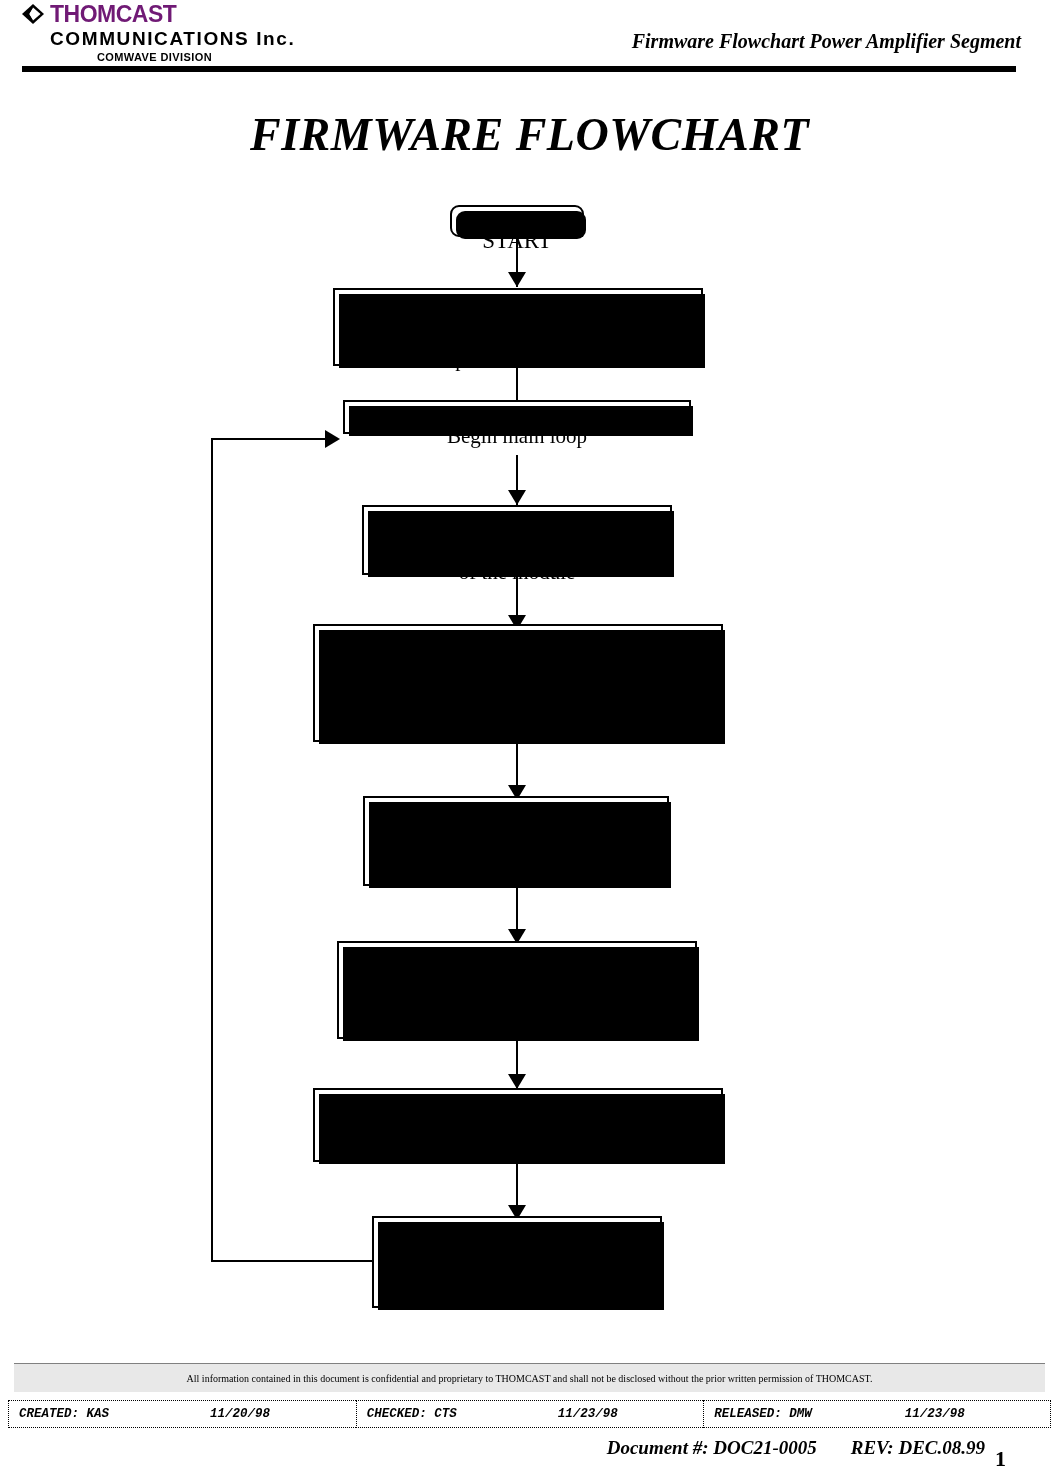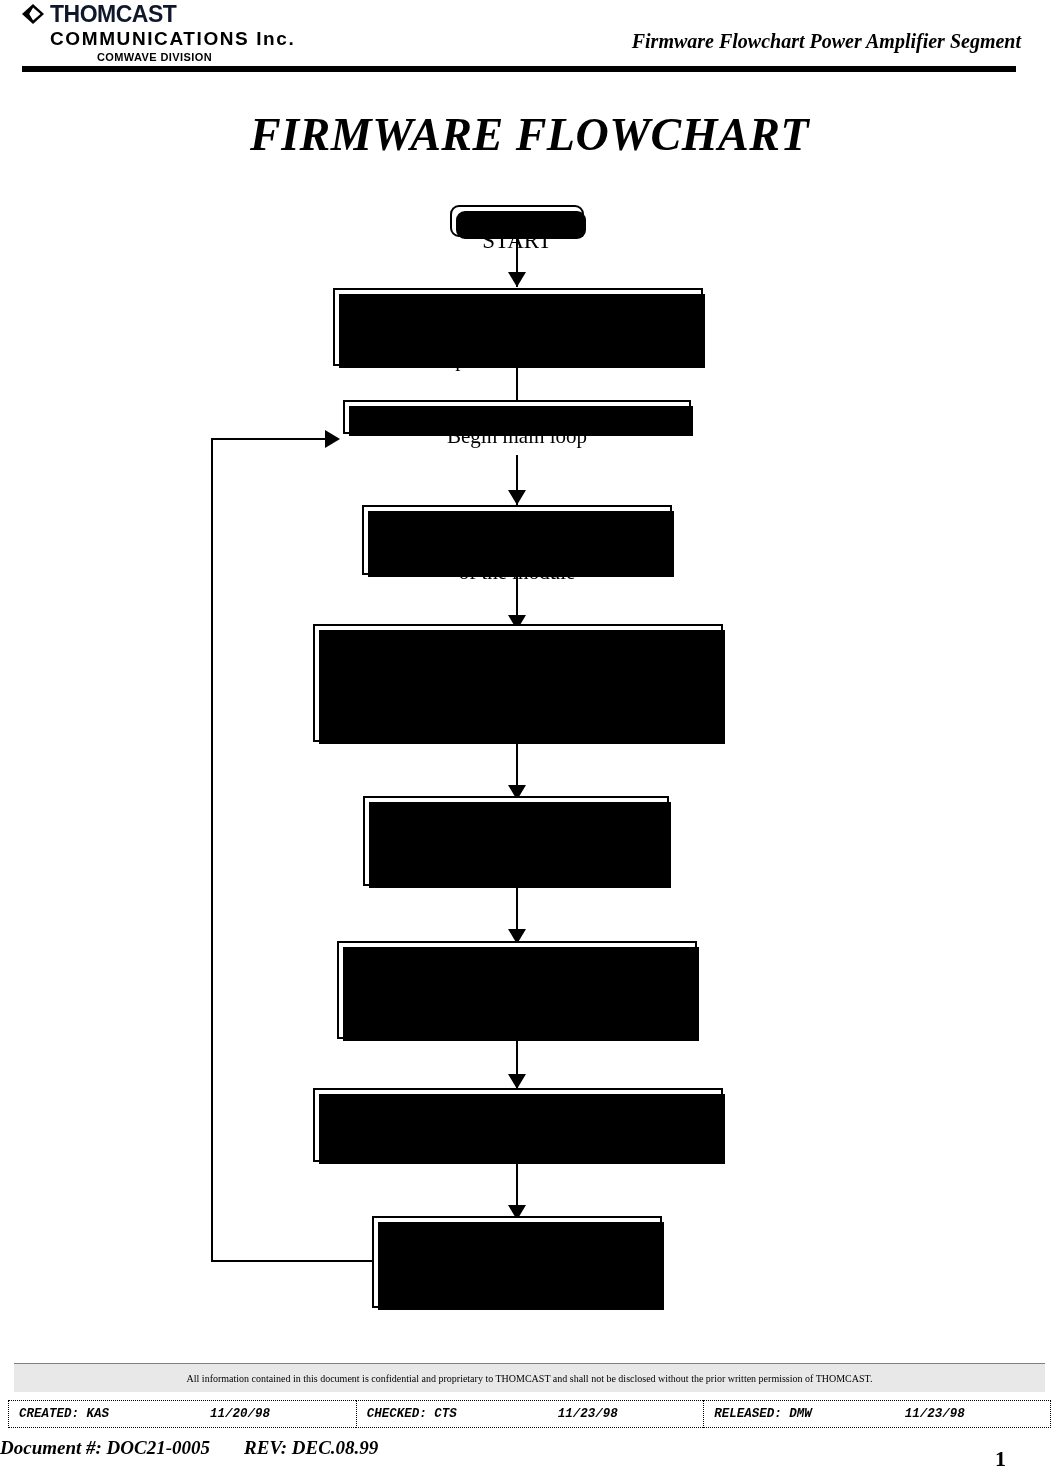--- a/index.html
+++ b/index.html
@@ -38,21 +38,21 @@
     width: 22px; height: 20px;
     margin-right: 6px;
     flex: 0 0 auto;
   }
   .logo-word {
     font-family: "Liberation Sans", "DejaVu Sans", sans-serif;
     font-weight: bold;
     font-size: 23px;
     letter-spacing: -0.5px;
     line-height: 23px;
-    color: #0f172a;
+    color: #701a75;
   }
   .logo-word2 {
     font-family: "Liberation Sans", "DejaVu Sans", sans-serif;
     font-weight: bold;
     font-size: 19px;
     letter-spacing: 1.6px;
     line-height: 21px;
     margin-left: 28px;
     margin-top: 2px;
     color: #000;
@@ -208,21 +208,21 @@
   .signoff-cell .who { white-space: nowrap; }
   .signoff-cell .when {
     position: absolute;
     left: 58%;
     white-space: nowrap;
   }
   #doc-line {
     position: absolute;
     left: 0; top: 1437px;
     width: 985px;
-    text-align: left;
+    text-align: right;
     font-family: "Liberation Serif", "DejaVu Serif", serif;
     font-weight: bold;
     font-style: italic;
     font-size: 19px;
   }
   #doc-line .gap { display: inline-block; width: 34px; }
   #page-number {
     position: absolute;
     left: 995px; top: 1446px;
     font-family: "Liberation Serif", "DejaVu Serif", serif;

